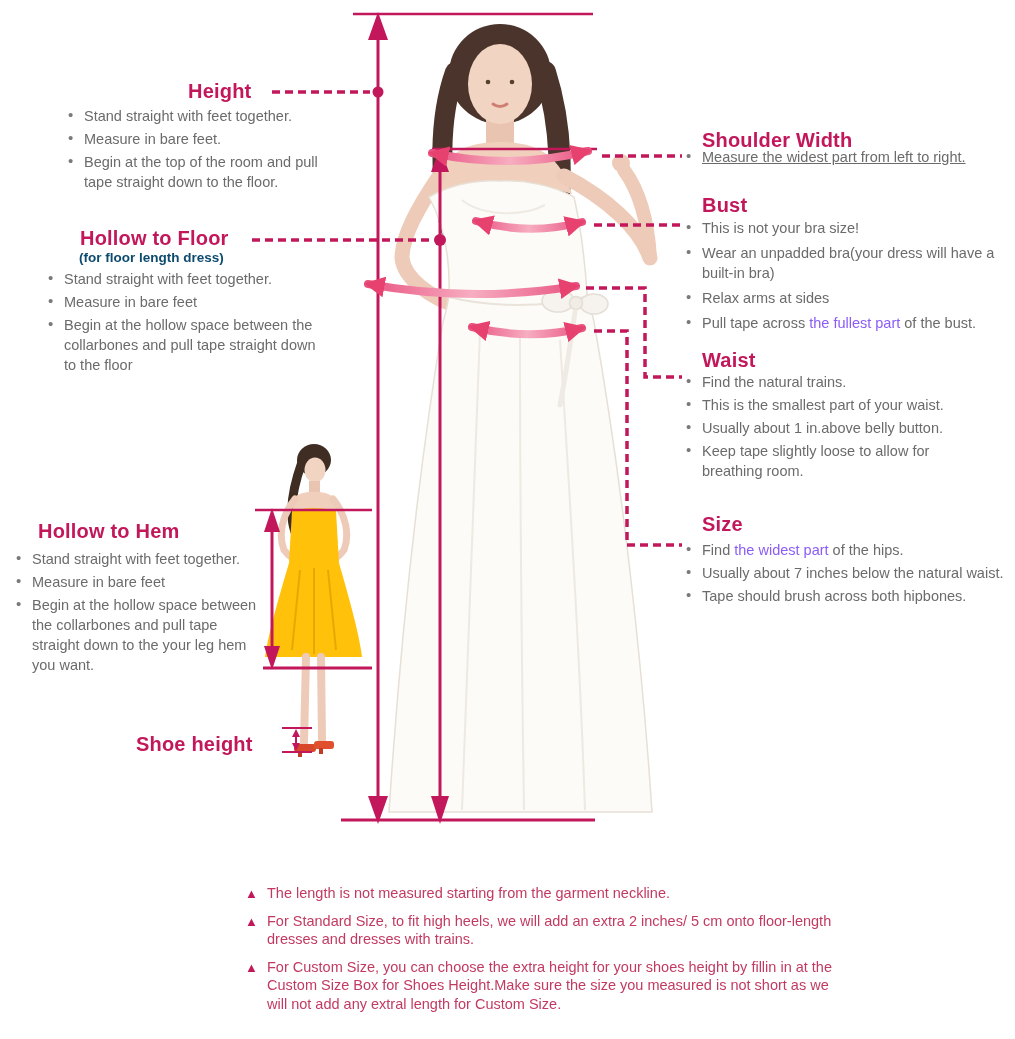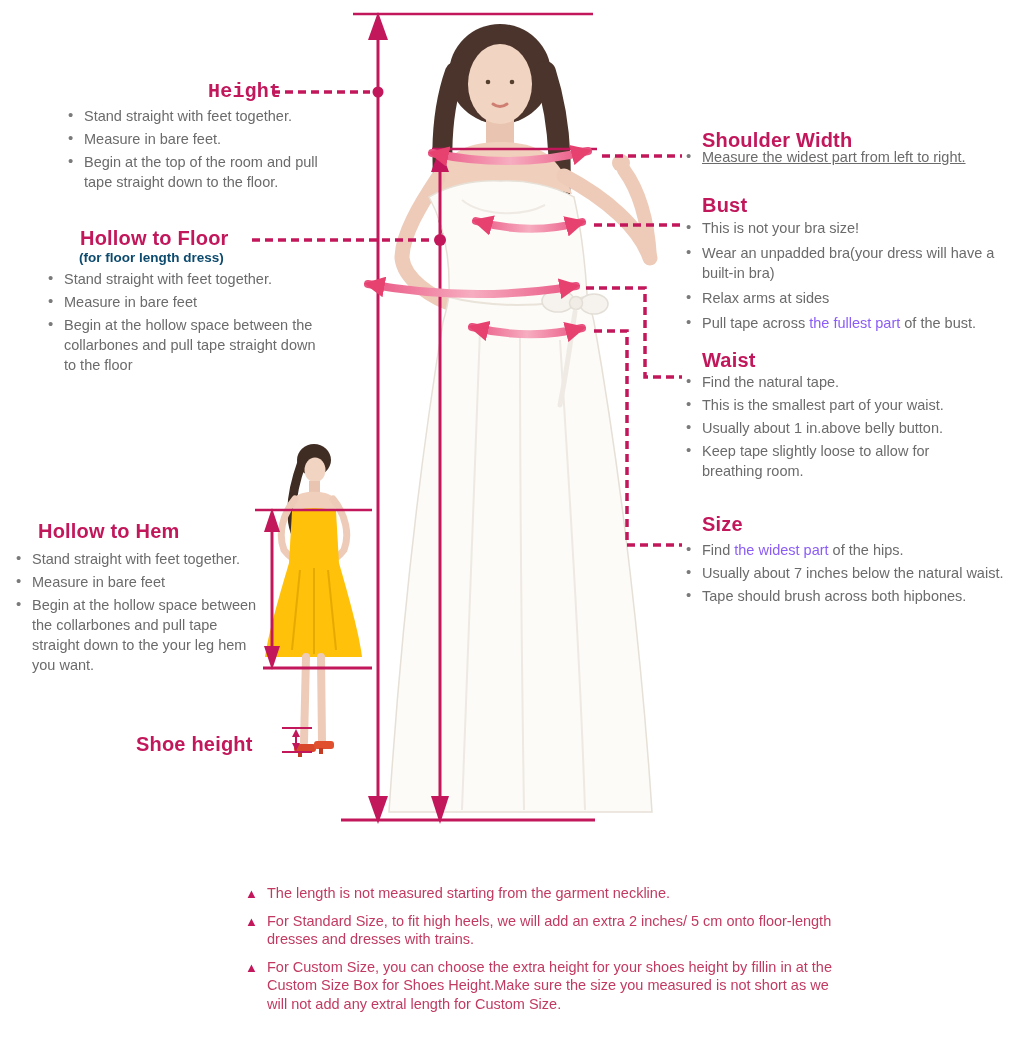--- a/index.html
+++ b/index.html
@@ -16,21 +16,21 @@
     position:absolute; font-size:13.5px; font-weight:bold; color:#0c4a6e; white-space:nowrap;
   }
   ul.bullets {
     position:absolute; list-style:none; margin:0; padding:0;
     font-size:14.5px; color:#6b6b6b;
   }
   ul.bullets li { position:relative; padding-left:16px; margin-bottom:3px; line-height:20px; }
   ul.bullets li::before { content:"•"; position:absolute; left:0; top:-1px; color:#7a7a7a; font-size:15px; }
   ul.bullets.sp li { margin-bottom:5px; }
   .hl { color:#8b5cf6; }
-  #t-height { left:208px; top:80px;font-family:Liberation Mono, monospace; }
+  #t-height { left:188px; top:80px; }
   #b-height { left:68px;  top:106px; width:268px; }
   #t-htf    { left:80px;  top:227px; }
   #s-htf    { left:79px;  top:250px; }
   #b-htf    { left:48px;  top:269px; width:268px; }
   #t-hth    { left:38px;  top:520px; }
   #b-hth    { left:16px;  top:549px; width:248px; }
   #t-shoe   { left:136px; top:733px; }
   #t-sw     { left:702px; top:129px; }
   #b-sw     { left:686px; top:147px; width:322px;text-decoration:underline; }
   #t-bust   { left:702px; top:194px; }
@@ -189,21 +189,21 @@
 <div class="sec-title" id="t-bust">Bust</div>
 <ul class="bullets sp" id="b-bust">
     <li><span>This is not your bra size!</span></li>
     <li><span>Wear an unpadded bra(your dress will have a built-in bra)</span></li>
     <li><span>Relax arms at sides</span></li>
     <li><span>Pull tape across </span><span class="hl">the fullest part</span><span> of the bust.</span></li>
   </ul>
 
 <div class="sec-title" id="t-waist">Waist</div>
 <ul class="bullets" id="b-waist">
-    <li><span>Find the natural tape.</span></li>
+    <li><span>Find the natural trains.</span></li>
     <li><span>This is the smallest part of your waist.</span></li>
     <li><span>Usually about 1 in.above belly button.</span></li>
     <li><span>Keep tape slightly loose to allow for breathing room.</span></li>
   </ul>
 
 <div class="sec-title" id="t-hips">Size</div>
 <ul class="bullets" id="b-hips">
     <li><span>Find </span><span class="hl">the widest part</span><span> of the hips.</span></li>
     <li><span>Usually about 7 inches below the natural waist.</span></li>
     <li><span>Tape should brush across both hipbones.</span></li>

